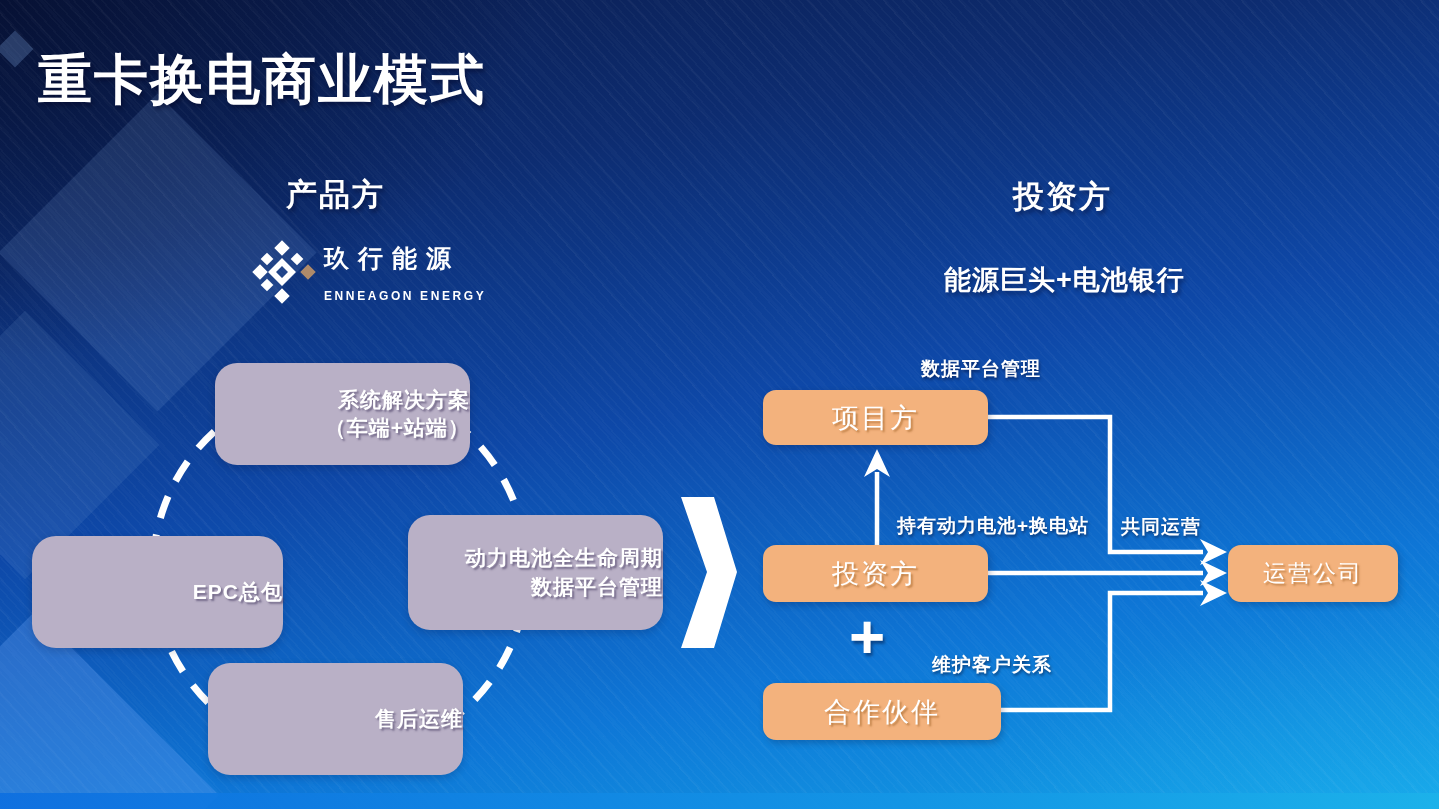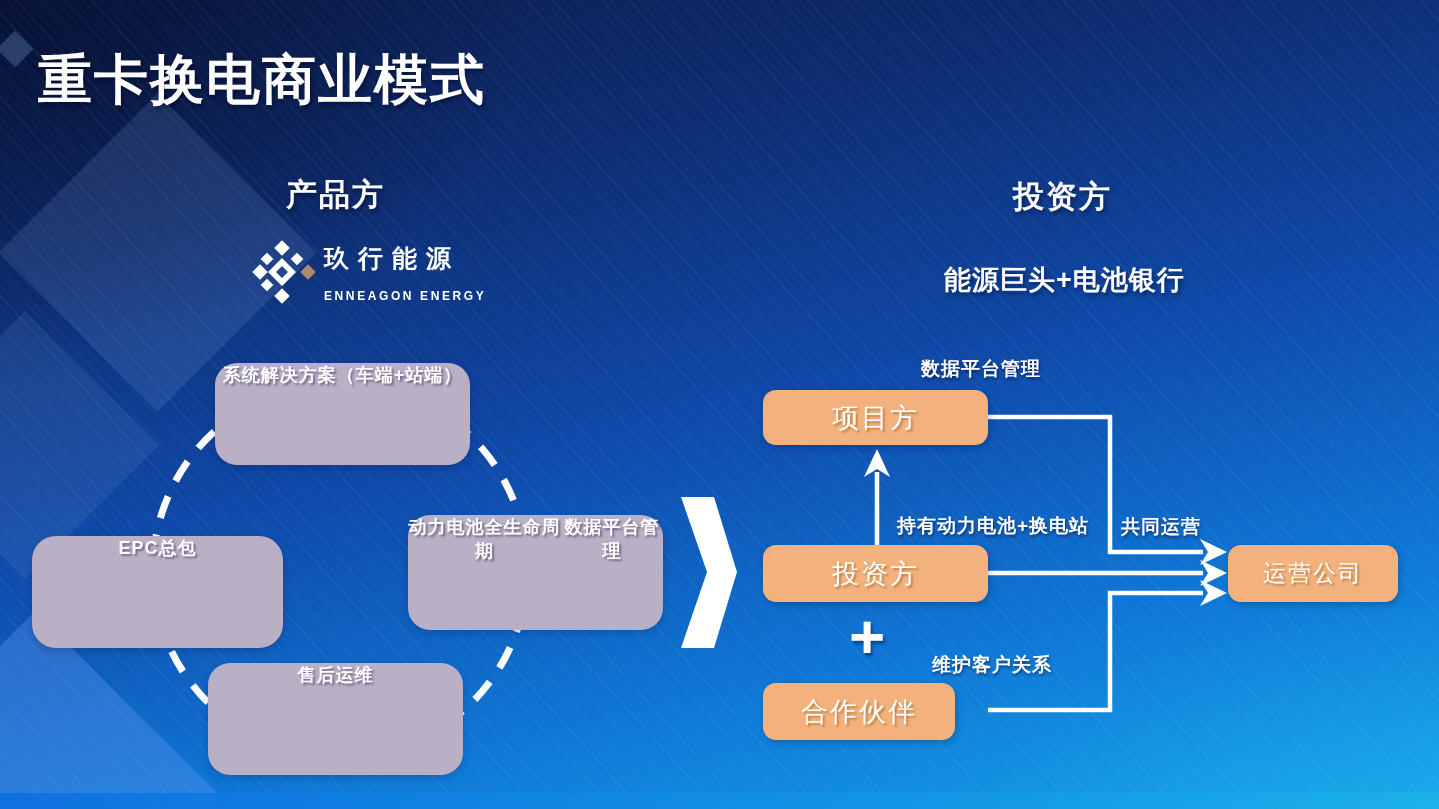--- a/index.html
+++ b/index.html
@@ -42,22 +42,22 @@
     letter-spacing:1px;text-shadow:2px 3px 4px rgba(0,0,30,.45);
   }
   .logo{position:absolute;left:250px;top:240px;z-index:4;display:flex;align-items:center;gap:8px;}
   .logo-names{display:flex;flex-direction:column;gap:14px;justify-content:flex-end;}
   .logo-cn{font-size:25px;font-weight:bold;color:#fff;letter-spacing:9px;white-space:nowrap;}
   .logo-en{font-size:12px;font-weight:bold;color:#fff;letter-spacing:2.6px;white-space:nowrap;}
   .overlay-svg{position:absolute;inset:0;z-index:1;pointer-events:none;}
   .pbox{
     position:absolute;z-index:2;
     background:#b9b0c6;border-radius:22px;
-    display:flex;flex-direction:row;align-items:flex-start;justify-content:center;
-    color:#fff;font-weight:bold;font-size:18px;line-height:1.35;letter-spacing:1px;
+    display:flex;flex-direction:column;align-items:flex-end;justify-content:center;
+    color:#fff;font-weight:bold;font-size:21px;line-height:1.35;letter-spacing:1px;
     text-shadow:2px 2px 2px rgba(60,50,90,.55);
     box-shadow:0 3px 8px rgba(0,0,40,.18);
     text-align:center;
   }
   .obox{
     position:absolute;z-index:2;
     background:#f3b27d;border-radius:13px;
     display:flex;align-items:center;justify-content:center;
     color:#fff;font-weight:normal;font-size:27px;letter-spacing:2px;
     text-shadow:2px 2px 2px rgba(150,90,30,.55);
@@ -143,21 +143,21 @@
 
   <div class="section-heading" style="left:1013px;top:176px;">投资方</div>
   <div class="sub-heading" style="left:944px;top:262px;">能源巨头+电池银行</div>
 
   <div class="obox" style="left:763px;top:390px;width:225px;height:55px;">
     <span>项目方</span>
   </div>
   <div class="obox" style="left:763px;top:545px;width:225px;height:57px;">
     <span>投资方</span>
   </div>
-  <div class="obox" style="left:763px;top:683px;width:192px;height:57px;">
+  <div class="obox" style="left:763px;top:683px;width:238px;height:57px;">
     <span>合作伙伴</span>
   </div>
   <div class="obox" style="left:1228px;top:545px;width:170px;height:57px;font-size:23px;">
     <span>运营公司</span>
   </div>
 
   <div class="plus">+</div>
 
   <div class="flow-note" style="left:921px;top:356px;">数据平台管理</div>
   <div class="flow-note" style="left:897px;top:513px;">持有动力电池+换电站</div>

